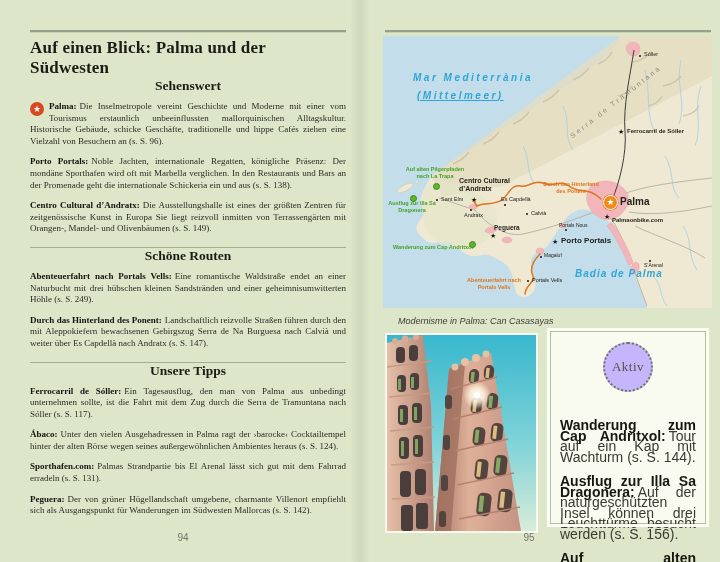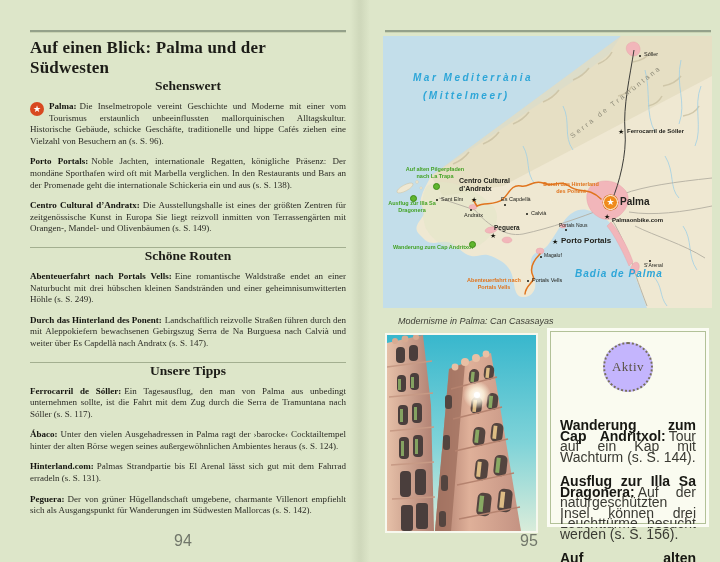--- a/index.html
+++ b/index.html
@@ -11,21 +11,21 @@
   
   .leftpage{position:absolute;left:30px;top:38px;width:316px;color:#2b2b25;}
   .ltitle{font-size:17px;font-weight:bold;color:#1c1c17;line-height:20px;letter-spacing:.2px;}
   .lheading{font-size:13.5px;font-weight:bold;color:#1c1c17;text-align:center;}
   .para{font-size:9px;line-height:11.6px;text-align:justify;margin-top:7px;}
   .para .term{color:#14140f;margin-right:3px;}
   .divider{height:1px;background:#a3af90;margin-top:12px;}
   .star-bullet{float:left;width:14px;height:14px;border-radius:50%;background:#d8481f;color:#fff;
                font-size:9px;line-height:14px;text-align:center;margin:1px 5px 0 0;}
   .pageno{position:absolute;top:532px;width:30px;text-align:center;
-          font-family:"Liberation Sans",sans-serif;font-size:16px;color:#71776a;}
+          font-family:"Liberation Sans",sans-serif;font-size:10px;color:#71776a;}
   
   .map{position:absolute;left:383px;top:36px;width:329px;height:272px;}
   .map svg{position:absolute;left:0;top:0;}
   .ml{position:absolute;font-family:"Liberation Sans",sans-serif;color:#23231e;white-space:nowrap;line-height:1.1;}
   .ml-sea{color:#2ea6d8;font-weight:bold;font-style:italic;letter-spacing:2.5px;font-size:10px;}
   .ml-bay{color:#2ea6d8;font-weight:bold;font-style:italic;letter-spacing:1px;font-size:10px;}
   .ml-serra{color:#8d8a78;letter-spacing:2.5px;font-size:7px;transform:rotate(-38deg);}
   .ml-green{color:#44a226;font-weight:bold;font-size:5.5px;text-align:center;white-space:normal;line-height:6.8px;}
   .ml-orange{color:#e0741d;font-weight:bold;font-size:5.5px;text-align:center;white-space:normal;line-height:6.8px;}
   .ml-town{font-size:5.5px;}
@@ -88,21 +88,21 @@
 
     <div class="divider"></div>
     <div class="lheading">Unsere Tipps</div>
     <p class="para">
       <b class="term">Ferrocarril de Sóller:</b><span>Ein Tagesausflug, den man von Palma aus unbedingt unternehmen sollte, ist die Fahrt mit dem Zug durch die Serra de Tramuntana nach Sóller (s. S. 117).</span>
     </p>
     <p class="para">
       <b class="term">Ábaco:</b><span>Unter den vielen Ausgehadressen in Palma ragt der ›barocke‹ Cocktailtempel hinter der alten Börse wegen seines außergewöhnlichen Ambientes heraus (s. S. 124).</span>
     </p>
     <p class="para">
-      <b class="term">Hinterland.com:</b><span>Palmas Strandpartie bis El Arenal lässt sich gut mit dem Fahrrad erradeln (s. S. 131).</span>
+      <b class="term">Sporthafen.com:</b><span>Palmas Strandpartie bis El Arenal lässt sich gut mit dem Fahrrad erradeln (s. S. 131).</span>
     </p>
     <p class="para">
       <b class="term">Peguera:</b><span>Der von grüner Hügellandschaft umgebene, charmante Villenort empfiehlt sich als Ausgangspunkt für Wanderungen im Südwesten Mallorcas (s. S. 142).</span>
     </p>
   </div>
 
   <div class="pageno" style="left:168px;">94</div>
   <div class="pageno" style="left:514px;">95</div>
 
   <div class="map">
@@ -172,21 +172,21 @@
       <path d="M251,14 C247,40 240,70 242,95 C244,118 236,148 229,164" stroke="#3c3c38" stroke-width="1" fill="none"></path>
 
       <g stroke="#e0741d" stroke-width="1.5" fill="none" stroke-linecap="round">
         <path d="M218,163 C205,150 196,158 186,150 C176,143 170,152 160,147 C150,143 146,152 138,150 C128,148 126,158 120,163 C112,170 102,166 94,170"></path>
         <path d="M94,170 C92,167 91,165 90,164"></path>
         <path d="M157,218 C149,226 147,234 150,240 C153,246 143,248 142,258"></path>
       </g>
     </svg>
 
     <span class="ml ml-sea" style="left:30px;top:36px;">Mar Mediterrània</span>
-    <span class="ml ml-sea" style="left:40px;top:54px;">(Mittelmeer)</span>
+    <span class="ml ml-sea" style="left:34px;top:54px;text-decoration:underline;">(Mittelmeer)</span>
     <span class="ml ml-serra" style="left:168px;top:62px;width:130px;text-align:center;">Serra de Tramuntana</span>
     <span class="ml ml-bay" style="left:192px;top:232px;">Badia de Palma</span>
 
     <span class="mdot" style="left:256px;top:19px;"></span>
     <span class="ml ml-town" style="left:261px;top:15px;">Sóller</span>
 
     <span class="mstar" style="left:235px;top:93px;">★</span>
     <span class="ml ml-b6" style="left:244px;top:92px;">Ferrocarril de Sóller</span>
 
     <span class="ml ml-green" style="left:20px;top:130px;width:64px;">Auf alten Pilgerpfaden nach La Trapa</span>

